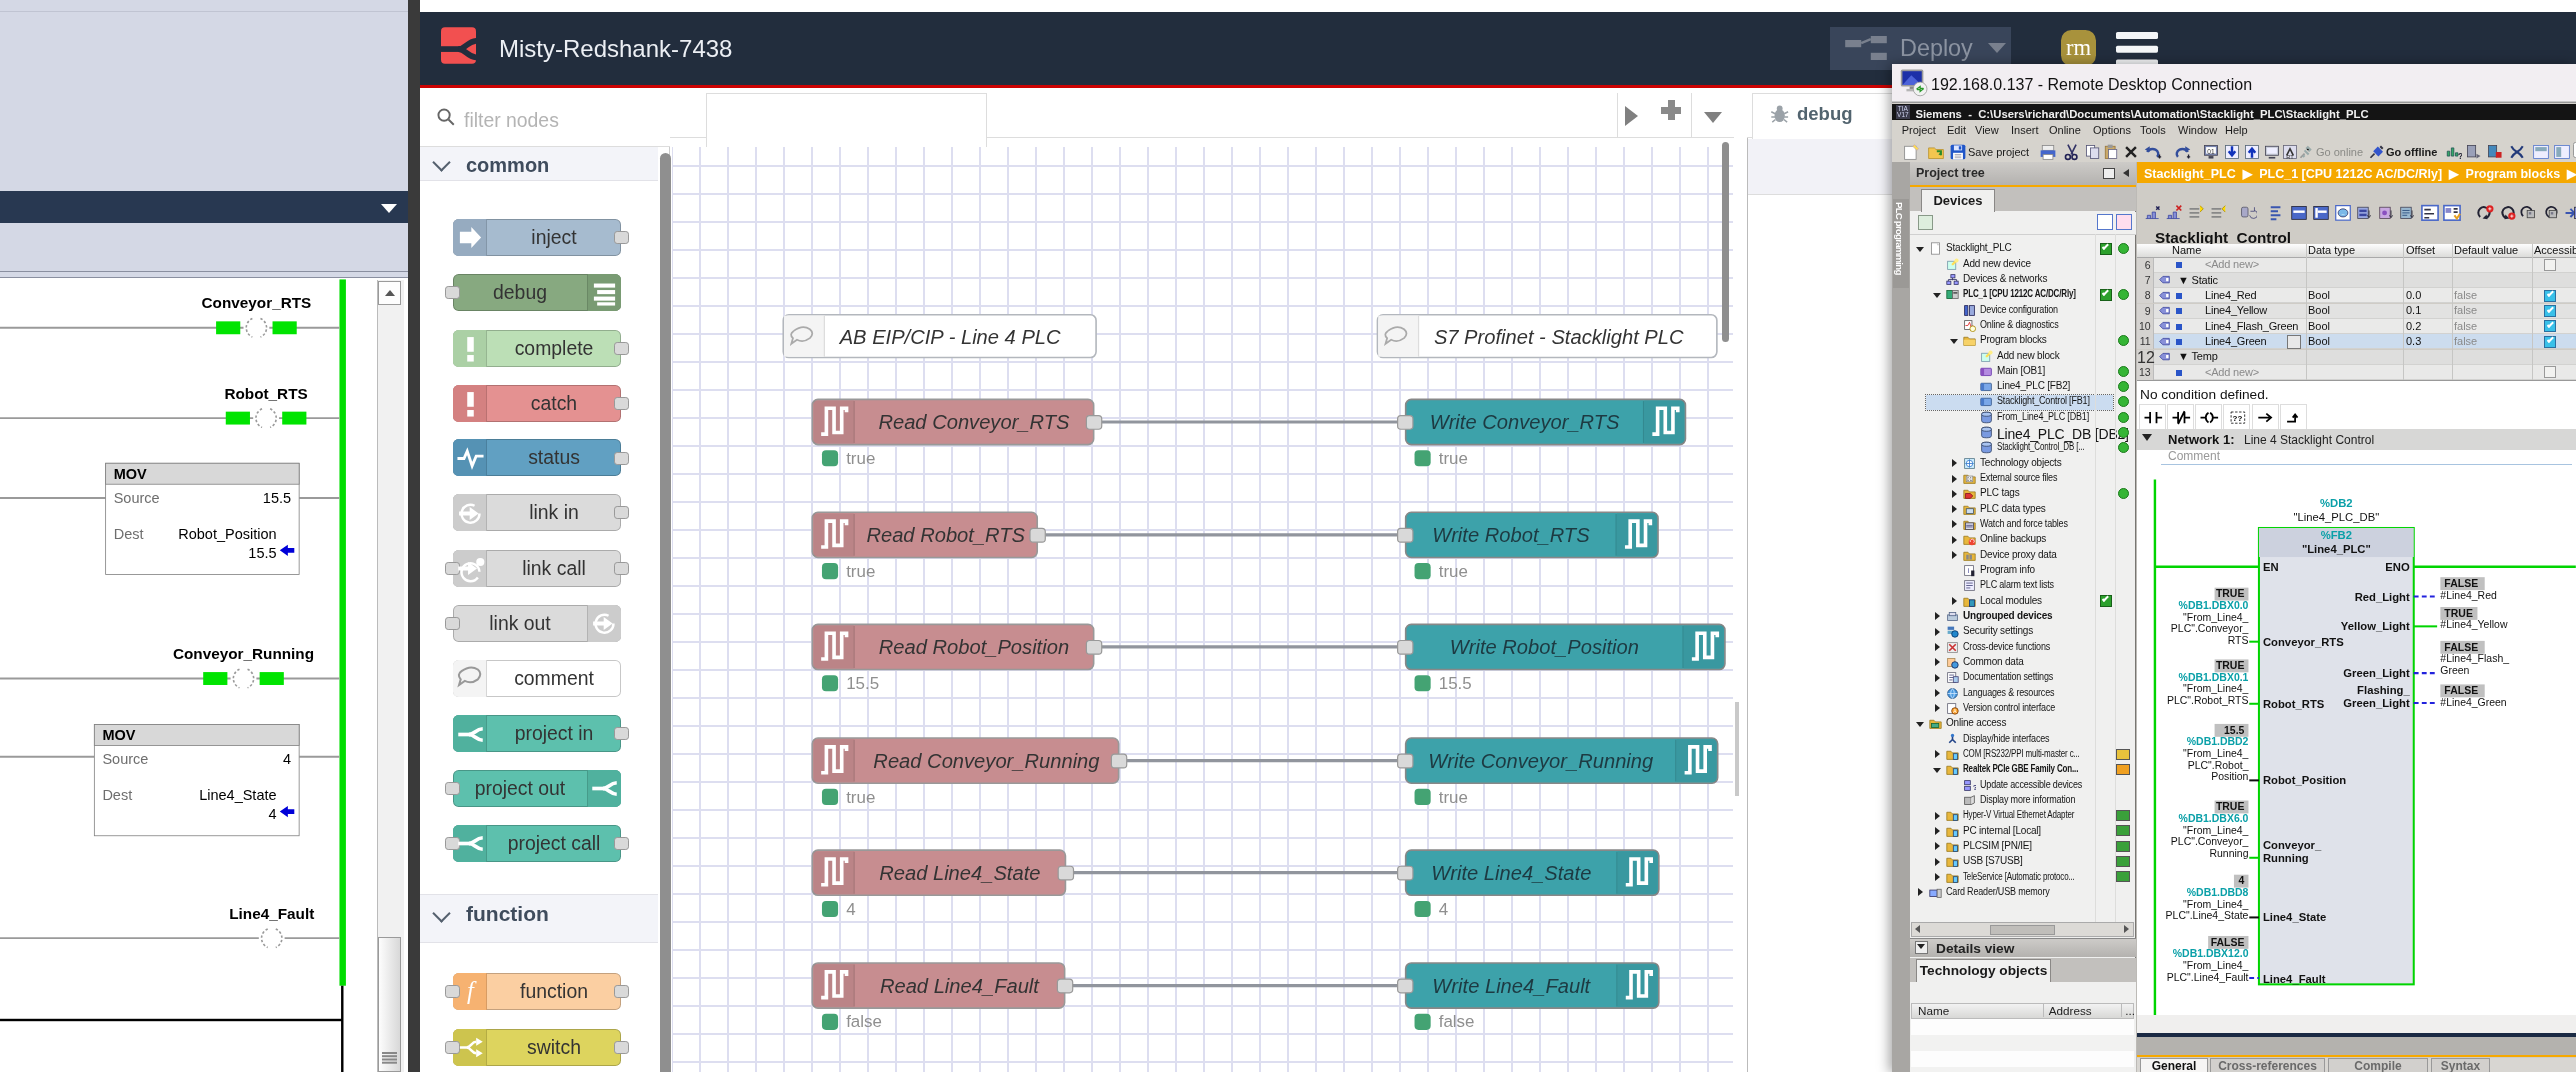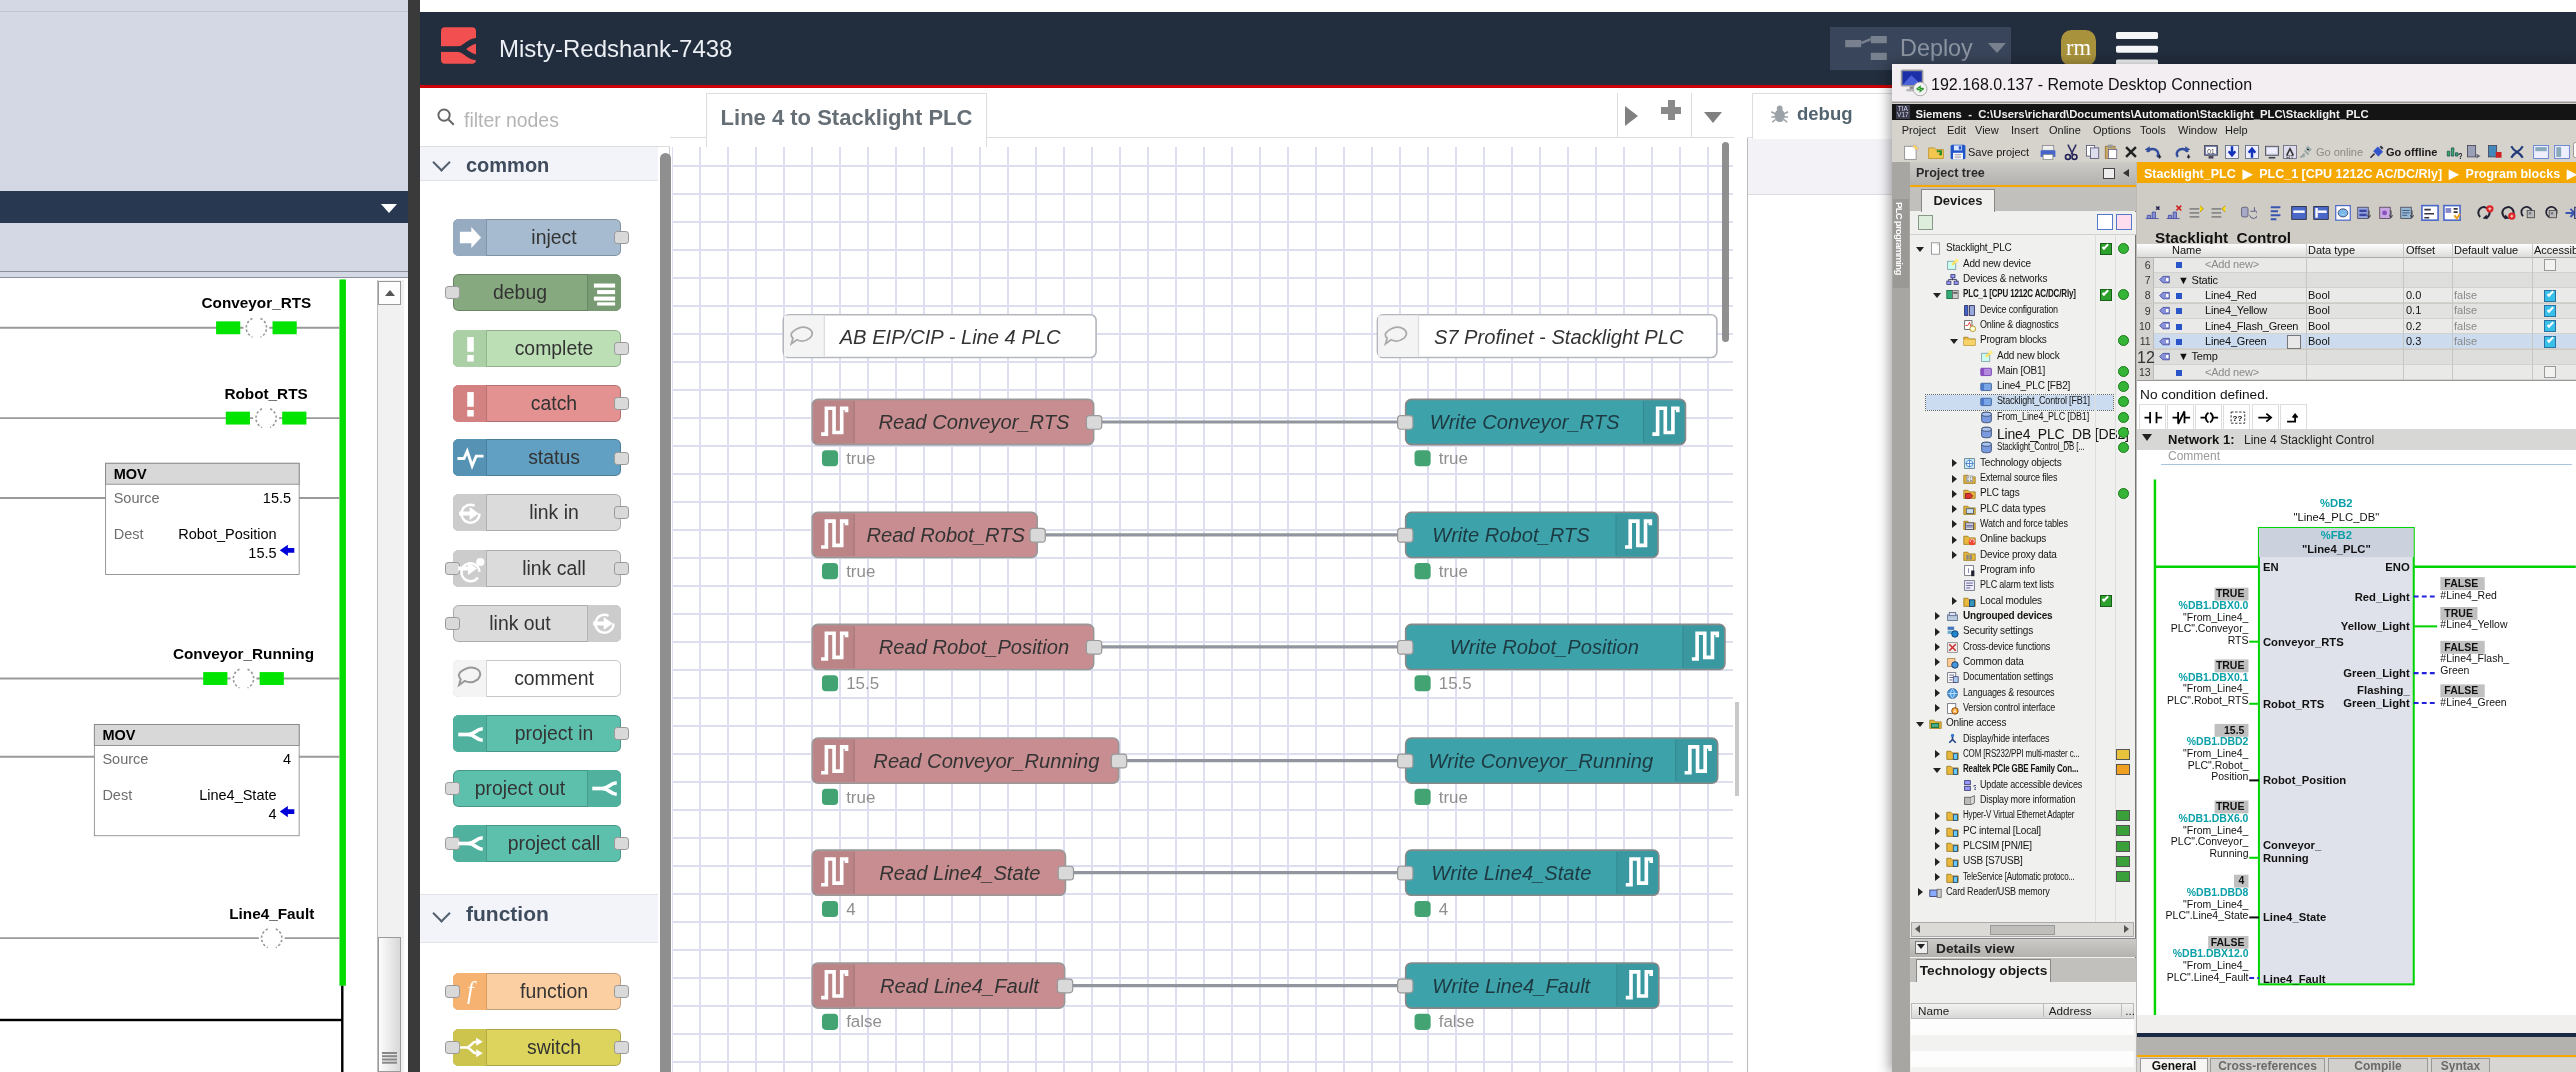--- a/index.html
+++ b/index.html
@@ -233,21 +233,20 @@
         <path d="M6 19 h8 M14 19 c6 0 6 -7 12 -7 M14 19 c6 0 6 7 12 7" stroke="#fff" stroke-width="3" fill="none"></path>
         <path d="M26 7 l8 5 -8 5 z" fill="#fff"></path>
         <path d="M26 21 l8 5 -8 5 z" fill="#fff"></path>
       </svg>
 <div class="abs" style="left:33px;top:1072px;width:168px;height:0.8px;background:#ddd45e;"></div>
 <div class="abs" style="left:240px;top:141px;width:10.5px;height:932px;background:#8f8f8f;border-radius:5.6px;"></div>
 <div class="abs" style="left:250px;top:76px;width:1064px;height:50px;background:#fff;border-bottom:0.8px solid #ddd;"></div>
 <div class="abs" style="left:1197px;top:81px;width:113px;height:45px;border-left:0.8px solid #ddd;"></div>
 <div class="abs" style="left:1271px;top:81px;width:0.8px;height:45px;background:#ddd;"></div>
 <div class="abs" style="left:286px;top:81px;width:281px;height:55px;background:#fff;border:0.8px solid #ddd;border-bottom:none;"></div>
-<div class="abs" style="left:286px;top:81px;width:281px;height:50px;font-size:22px;font-weight:bold;color:#666f75;text-align:center;line-height:50px;">Line 4 to Stacklight PLC</div>
 <div class="abs" style="left:1205px;top:94px;width:0;height:0;border-top:10.5px solid transparent;border-bottom:10.5px solid transparent;border-left:13.7px solid #808080;"></div>
 <div class="abs" style="left:1241px;top:95px;width:20px;height:6.5px;background:#8a8a8a;"></div>
 <div class="abs" style="left:1248px;top:88px;width:6.5px;height:20px;background:#8a8a8a;"></div>
 <div class="abs" style="left:1284px;top:100px;width:0;height:0;border-left:9.7px solid transparent;border-right:9.7px solid transparent;border-top:11.3px solid #808080;"></div>
 <div class="abs" style="left:252px;top:135px;width:1061px;height:937px;background:#fff;
 background-image:linear-gradient(#dddef0 1.6px,transparent 1.6px),linear-gradient(90deg,#dddef0 1.6px,transparent 1.6px);
 background-size:28px 28px;background-position:27px 18px;"></div>
 <svg class="abs" style="left:252px;top:135px;" width="1061" height="937" viewBox="0 0 1316 1162">
 <rect x="138" y="208" width="388" height="53" rx="7" fill="#fff" stroke="#b3b7bd" stroke-width="2"></rect>
 <rect x="139" y="209" width="50" height="51" fill="#f4f4f4"></rect>

